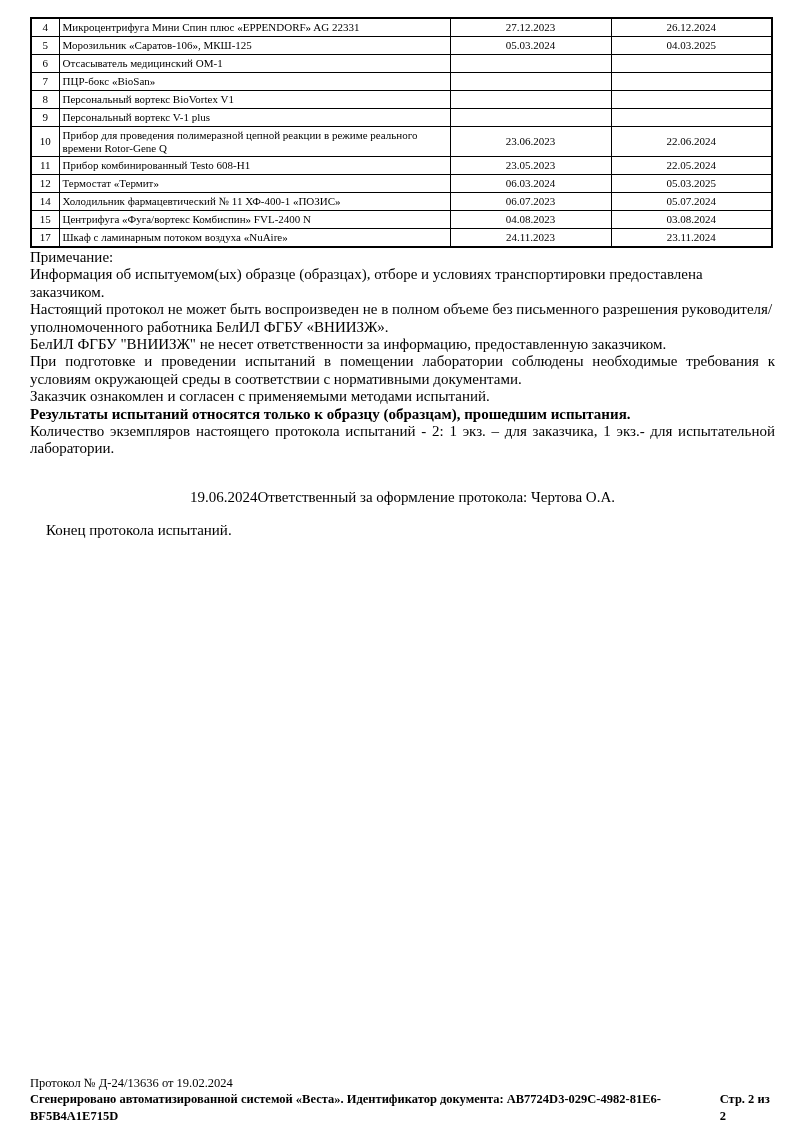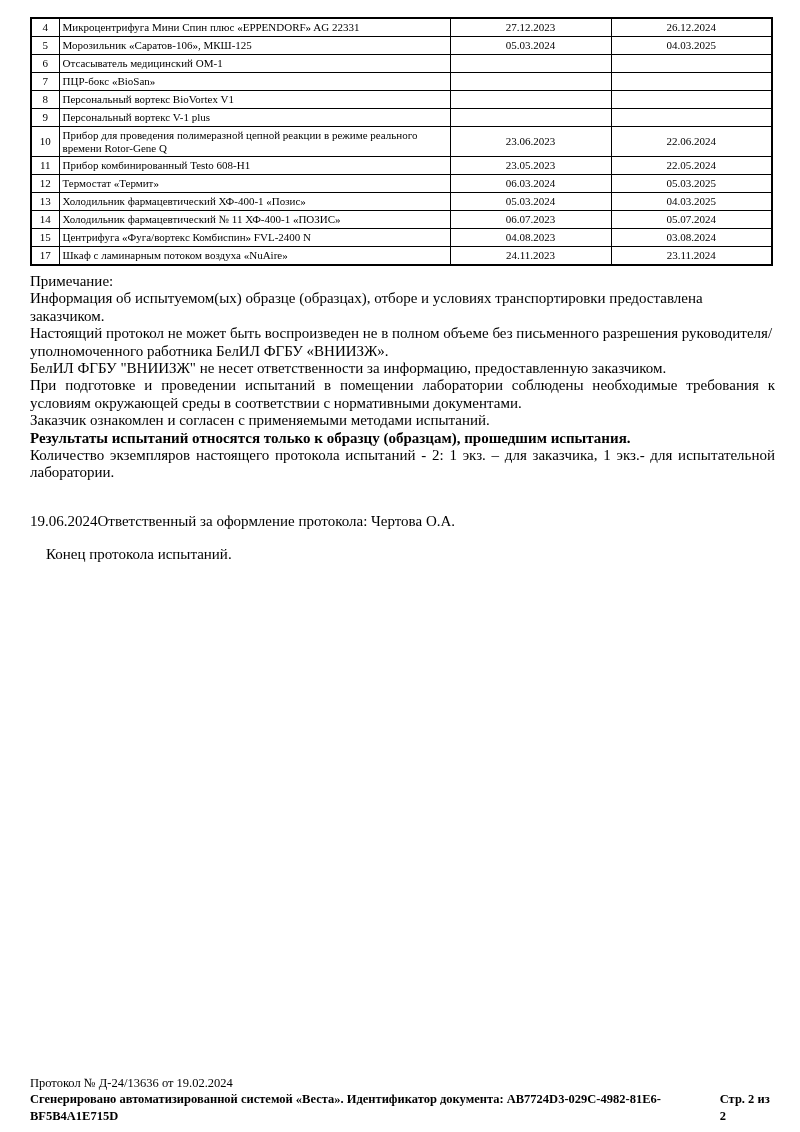--- a/index.html
+++ b/index.html
@@ -29,33 +29,33 @@
     padding: 2px 3px;
     height: 13px;
     overflow: hidden;
   }
   td.cell-num   { text-align: center; padding: 2px 0; }
   td.cell-name  { text-align: left; padding-left: 5px; padding-right: 6px; }
   td.cell-date1, td.cell-date2 { text-align: center; margin-left: 33px; }
 
   
   .notes {
-    margin-top: 7px;
+    margin-top: 1px;
     font-size: 15px;
     line-height: 17.4px;
     width: 745px;
   }
   .notes p { margin: 0; }
   .p-justify { text-align: justify; }
   .p-bold { font-weight: bold; }
 
   
   .sig-row {
     display: flex;
-    justify-content: flex-start;
+    justify-content: center;
     align-items: baseline;
     margin-top: 31px;
     font-size: 15px;
     line-height: 17.4px;
     width: 745px;
   }
   .end-line {
     margin: 16px;
     font-size: 15px;
     line-height: 17.4px;
@@ -140,26 +140,20 @@
             <td class="cell-date1">23.05.2023</td>
             <td class="cell-date2">22.05.2024</td>
           </tr>
           <tr>
             <td class="cell-num">12</td>
             <td class="cell-name">Термостат «Термит»</td>
             <td class="cell-date1">06.03.2024</td>
             <td class="cell-date2">05.03.2025</td>
           </tr>
           <tr>
-            <td class="cell-num">13</td>
-            <td class="cell-name">Холодильник фармацевтический ХФ-400-1 «Позис»</td>
-            <td class="cell-date1">05.03.2024</td>
-            <td class="cell-date2">04.03.2025</td>
-          </tr>
-          <tr>
             <td class="cell-num">14</td>
             <td class="cell-name">Холодильник фармацевтический № 11 ХФ-400-1 «ПОЗИС»</td>
             <td class="cell-date1">06.07.2023</td>
             <td class="cell-date2">05.07.2024</td>
           </tr>
           <tr>
             <td class="cell-num">15</td>
             <td class="cell-name">Центрифуга «Фуга/вортекс Комбиспин» FVL-2400 N</td>
             <td class="cell-date1">04.08.2023</td>
             <td class="cell-date2">03.08.2024</td>

